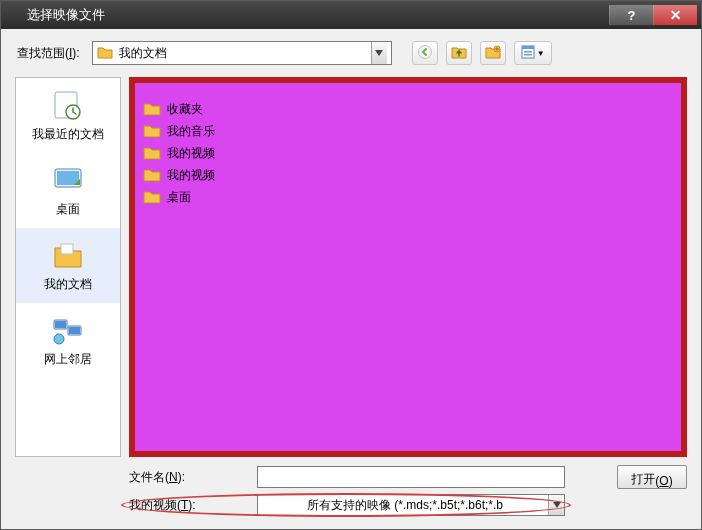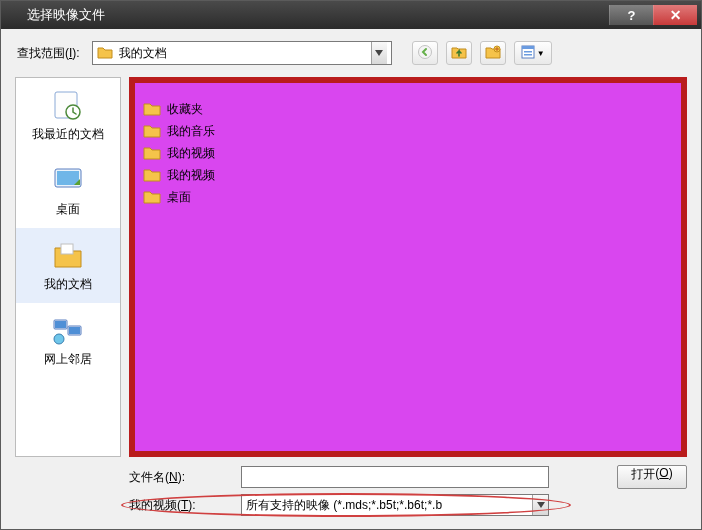--- a/index.html
+++ b/index.html
@@ -100,53 +100,53 @@
   .folderrow {
     display:flex; align-items:center; gap:6px;
     height:22px;
   }
   .folderrow .fico { width:18px; height:16px; }
 
   .bottom {
     padding: 6px 14px 0 128px;
   }
   .fieldrow {
-    display:flex; align-items:center; gap:4px;
+    display:flex; align-items:center; gap:20px;
     height:28px;
     position:relative;
   }
   .fieldrow .flabel { width:108px; }
   .finput {
     flex:0 0 308px;
     height:22px;
     border:1px solid #7a7a7a;
     background:#fff;
     padding: 2px 4px;
   }
   .fcombo {
     flex:0 0 308px;
     height:22px;
     border:1px solid #7a7a7a;
     background:#fff;
     display:flex; align-items:center;
     padding:0 0 0 4px;
     white-space:nowrap; overflow:hidden;
   }
-  .fcombo .ctxt { flex:1; overflow:hidden; }
+  .fcombo .ctxt { flex:1; overflow:hidden;text-align:center; }
   .fcombo .arrow {
     width:16px; height:20px;
     background: linear-gradient(#f9f9f9,#d8d8d8);
     border-left:1px solid #a0a0a0;
     display:flex;align-items:center;justify-content:center;
   }
   .actionbtn {
     width:70px; height:24px;
     border:1px solid #8a8a8a; border-radius:2px;
     background:linear-gradient(#fdfdfd,#e2e2e2);
-    display:flex;align-items:flex-start;justify-content:center;
+    display:flex;align-items:flex-end;justify-content:center;
   }
   .redcircle {
     position:absolute;
     border:2px solid #d04040;
     border-radius:50%/50%;
     pointer-events:none;
   }
   
   .svg-folder { fill:#f5c34a; stroke:#c28d1f; }
 </style>

